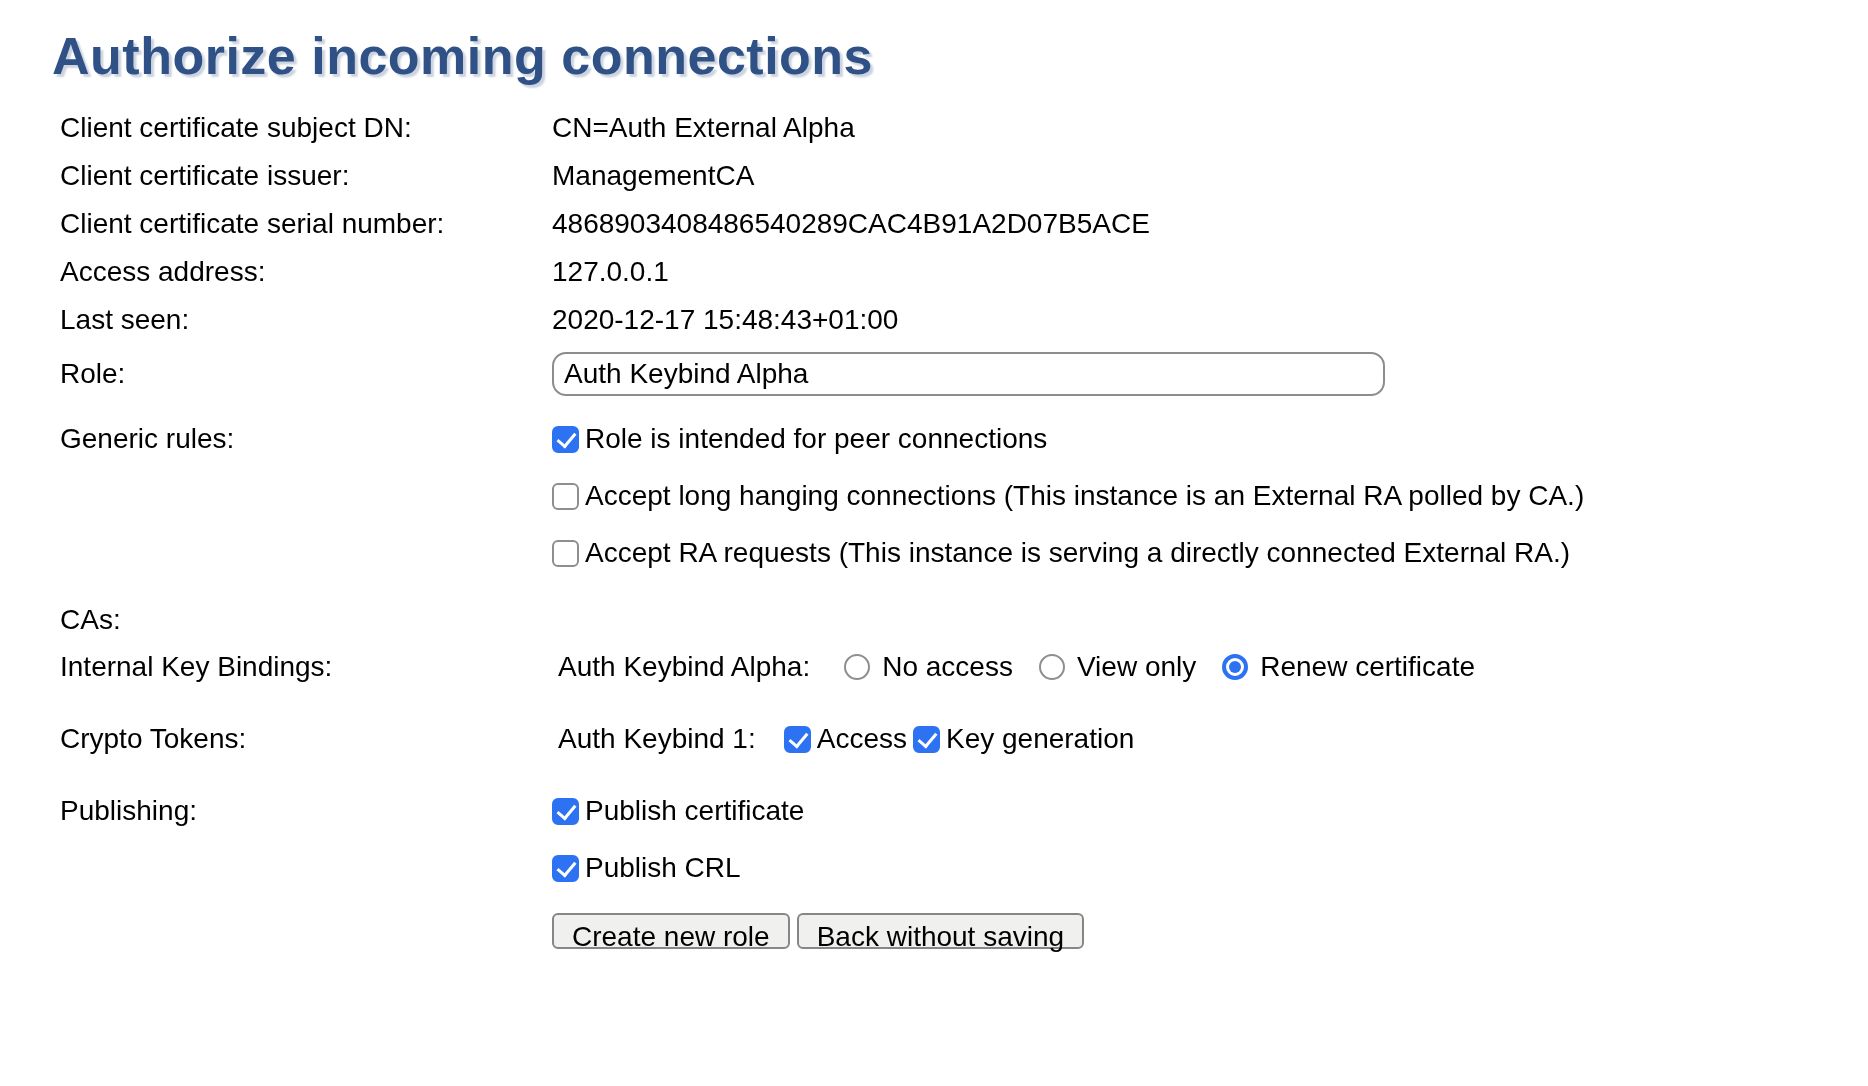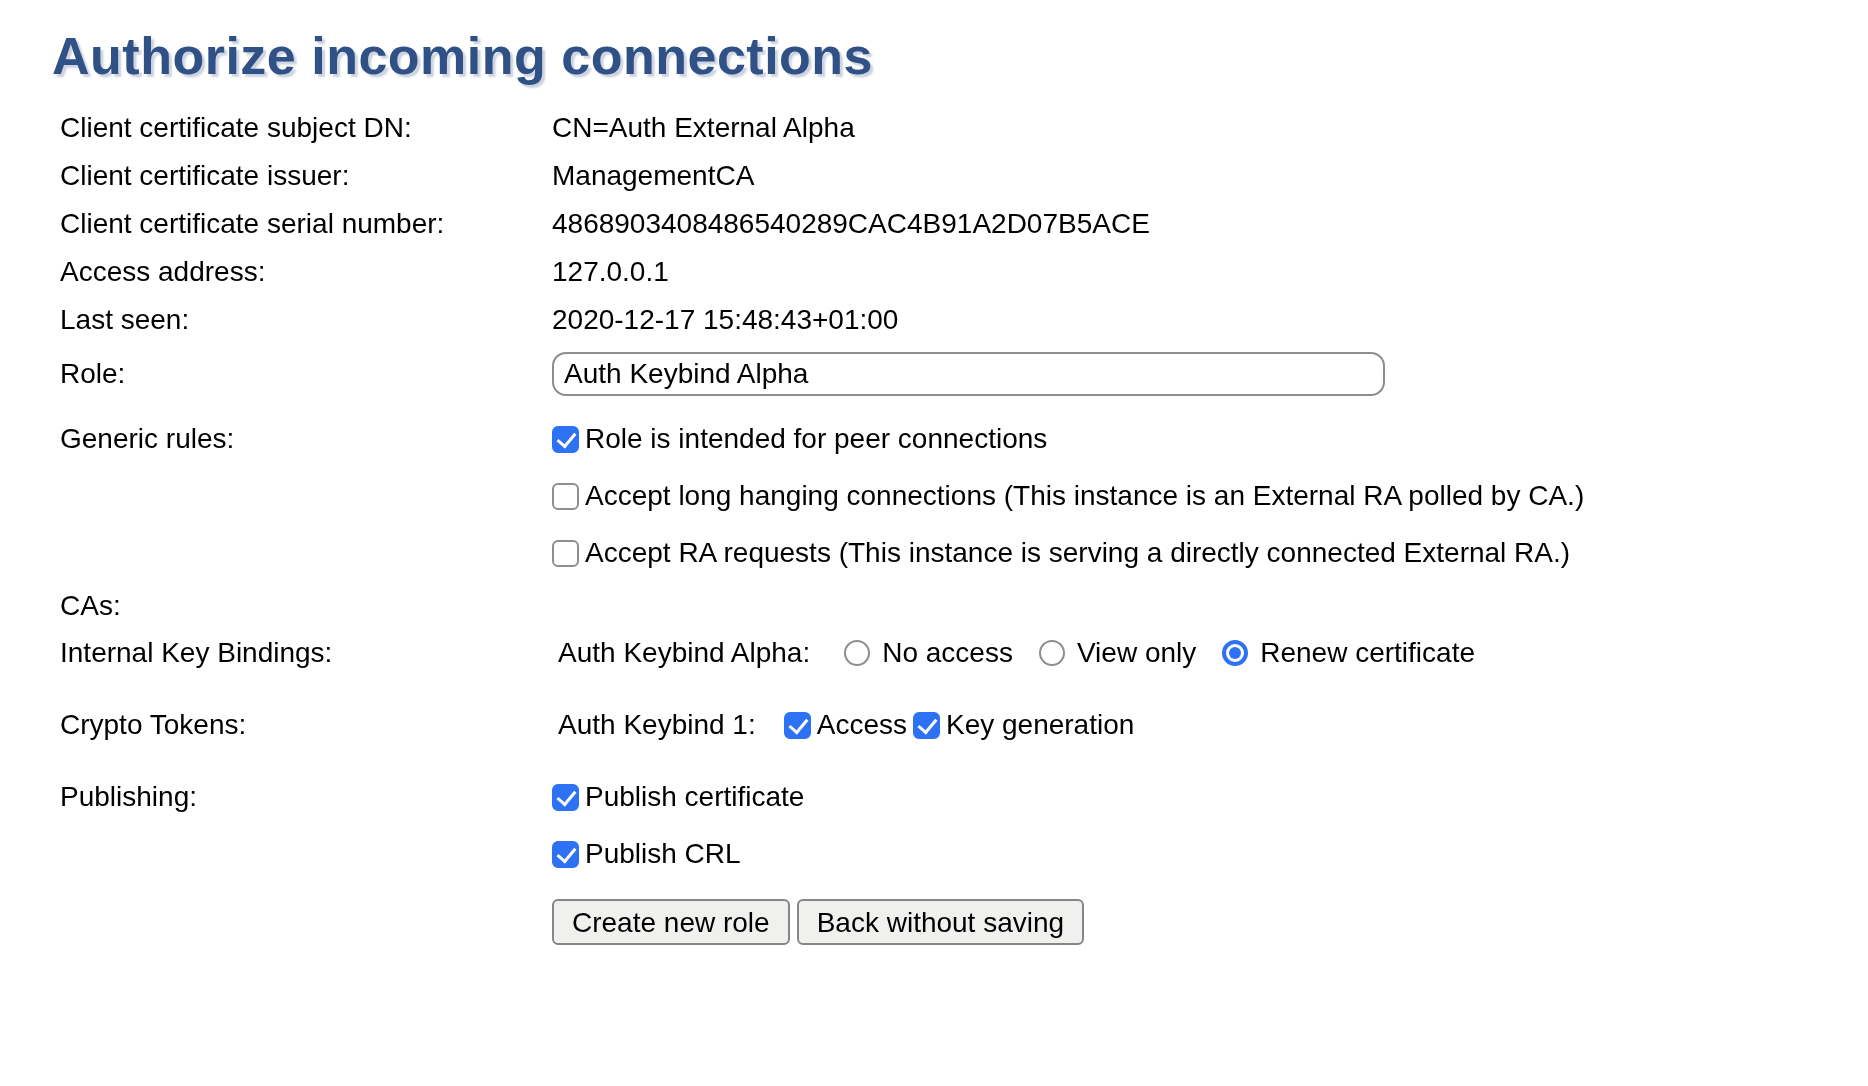--- a/index.html
+++ b/index.html
@@ -74,21 +74,21 @@
   .checkbox.on::after{
     content:"";
     position:absolute;
     left:7px;top:1px;
     width:8px;height:15px;
     border:solid #ffffff;
     border-width:0 3.5px 3.5px 0;
     transform:rotate(40deg);
   }
   .check-label{margin-left:6px;text-align:right;}
-  .cas-row{margin-top:16px;height:40px;align-items:center;}
+  .cas-row{margin-top:30px;height:40px;align-items:center;}
   .ikb-row{margin-top:10px;align-items:center;}
   .inline{display:flex;align-items:center;}
   .item-name{padding-left:6px;margin-right:34px;}
   .radio-item{display:flex;align-items:center;margin-right:26px;cursor:default;}
   .radio{
     position:relative;
     width:26px;height:26px;
     flex:0 0 26px;
     border:2px solid var(--checkbox-border);
     border-radius:50%;
@@ -113,21 +113,21 @@
   .buttons-row{margin-top:28px;align-items:center;}
   .buttons{display:flex;}
   .btn{
     font-family:"Liberation Sans","DejaVu Sans",sans-serif;
     font-size:28px;
     color:var(--text);
     background:var(--button-bg);
     border:2px solid var(--button-border);
     border-radius:6px;
     padding:6px 18px;
-    height:46px;
+    height:36px;
     margin-right:7px;
     cursor:pointer;
   }
 </style>
 </head>
 <body>
 
 <div class="page">
   <h1 class="page-title">Authorize incoming connections</h1>
 

